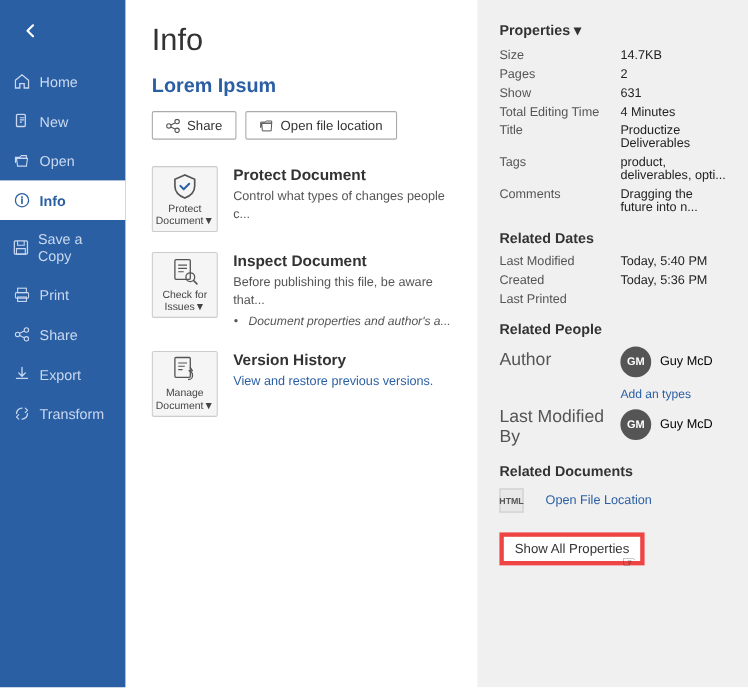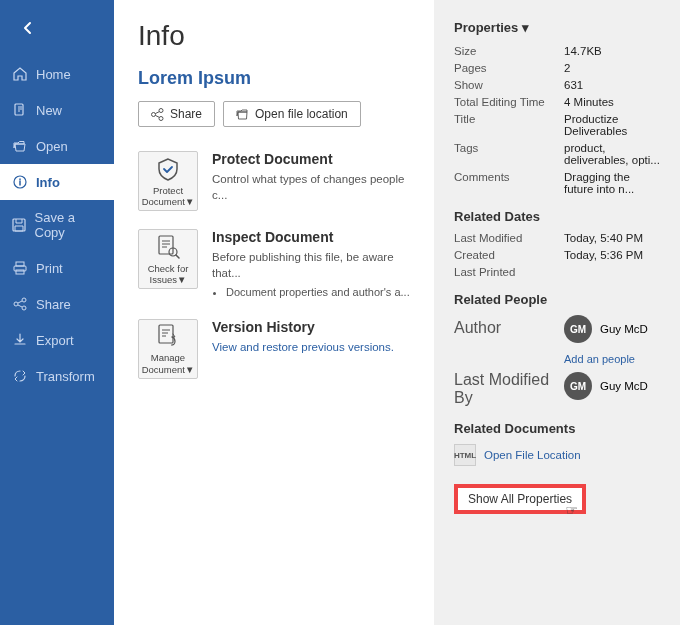--- a/index.html
+++ b/index.html
@@ -155,20 +155,21 @@
       color: #555;
       line-height: 1.4;
     }
     .card-desc a {
       color: #2b5fa3;
       text-decoration: none;
     }
     .card-desc ul {
       margin-left: 14px;
       margin-top: 4px;
+      font-style: italic;
     }
     .card-desc ul li {
       font-size: 11px;
       color: #555;
     }
 
     
     .right-panel {
       flex: 1;
       background: #f0f0f0;
@@ -233,21 +234,21 @@
       font-size: 11px;
       color: #2b5fa3;
       cursor: pointer;
       margin-left: 36px;
       margin-bottom: 6px;
     }
 
     .related-doc-row {
       display: flex;
       align-items: center;
-      gap: 8px;
+      gap: 20px;
       font-size: 11.5px;
       margin-bottom: 4px;
     }
     .html-icon {
       width: 22px;
       height: 22px;
       background: #e8e8e8;
       border: 1px solid #ccc;
       font-size: 8px;
       display: flex;
@@ -509,21 +510,21 @@
 
       <div class="section-title">Related People</div>
       <div>
         <div style="display:flex;align-items:flex-start;margin-bottom:2px;">
           <span class="prop-label" style="padding-top:4px;">Author</span>
           <div style="display:flex;flex-direction:column;gap:4px;">
             <div class="related-person">
               <div class="avatar-circle">GM</div>
               <span>Guy McD</span>
             </div>
-            <div class="add-author" style="margin-left:0;margin-bottom:2px;font-size:11px;color:#2b5fa3;cursor:pointer;">Add an people</div>
+            <div class="add-author" style="margin-left:0;margin-bottom:2px;font-size:11px;color:#2b5fa3;cursor:pointer;">Add an types</div>
           </div>
         </div>
         <div style="display:flex;align-items:center;margin-top:4px;">
           <span class="prop-label">Last Modified By</span>
           <div class="related-person">
             <div class="avatar-circle">GM</div>
             <span>Guy McD</span>
           </div>
         </div>
       </div>

